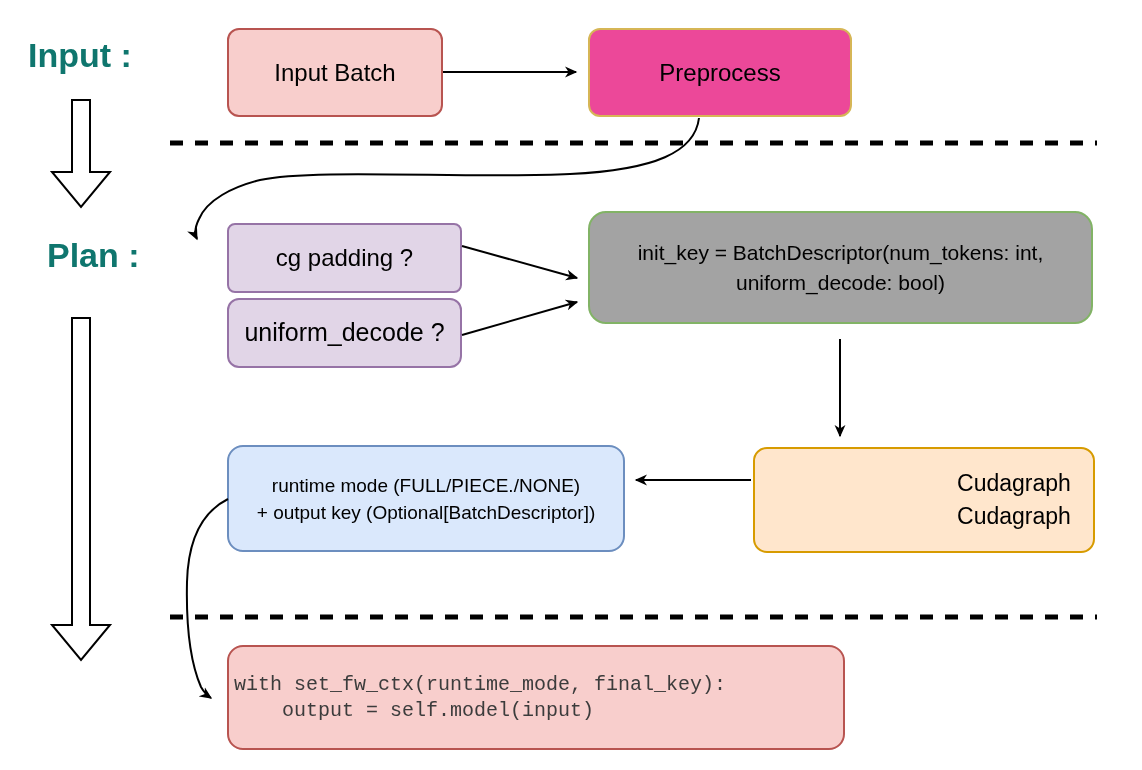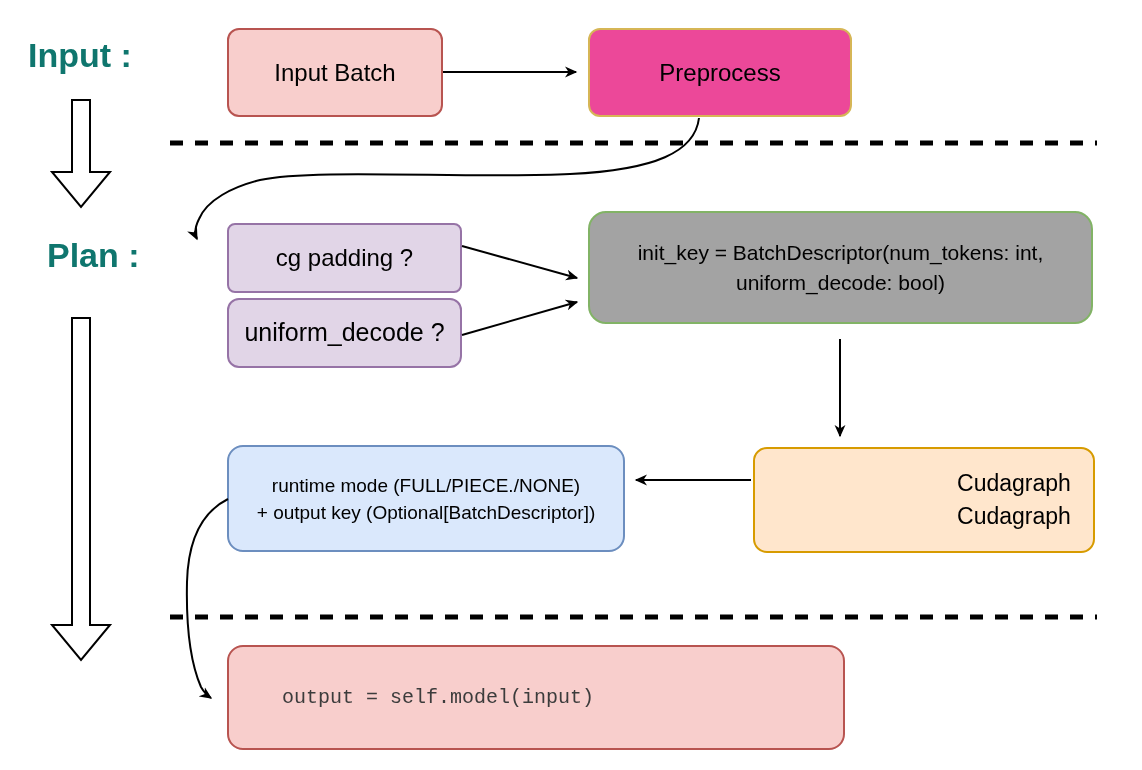--- a/index.html
+++ b/index.html
@@ -132,20 +132,21 @@
     </div>
   </div>
 
 
   <div class="node" id="n-runtime-mode">
     <span>runtime mode (FULL/PIECE./NONE)</span>
     <span>+ output key (Optional[BatchDescriptor])</span>
   </div>
 
   <div class="node" id="n-execute-code">
+    <span class="pre">with set_fw_ctx(runtime_mode, final_key):</span>
     <span class="pre">    output = self.model(input)</span>
   </div>
 
   <svg id="arrow-layer" viewBox="0 0 1142 770" xmlns="http://www.w3.org/2000/svg">
     <defs>
       <marker id="arrowhead" viewBox="0 0 10 10" refX="8.5" refY="5" markerWidth="6.5" markerHeight="6.5" orient="auto">
         <path d="M 0 0.8 L 9.5 5 L 0 9.2 L 2.8 5 Z" fill="#000000"></path>
       </marker>
     </defs>
 

